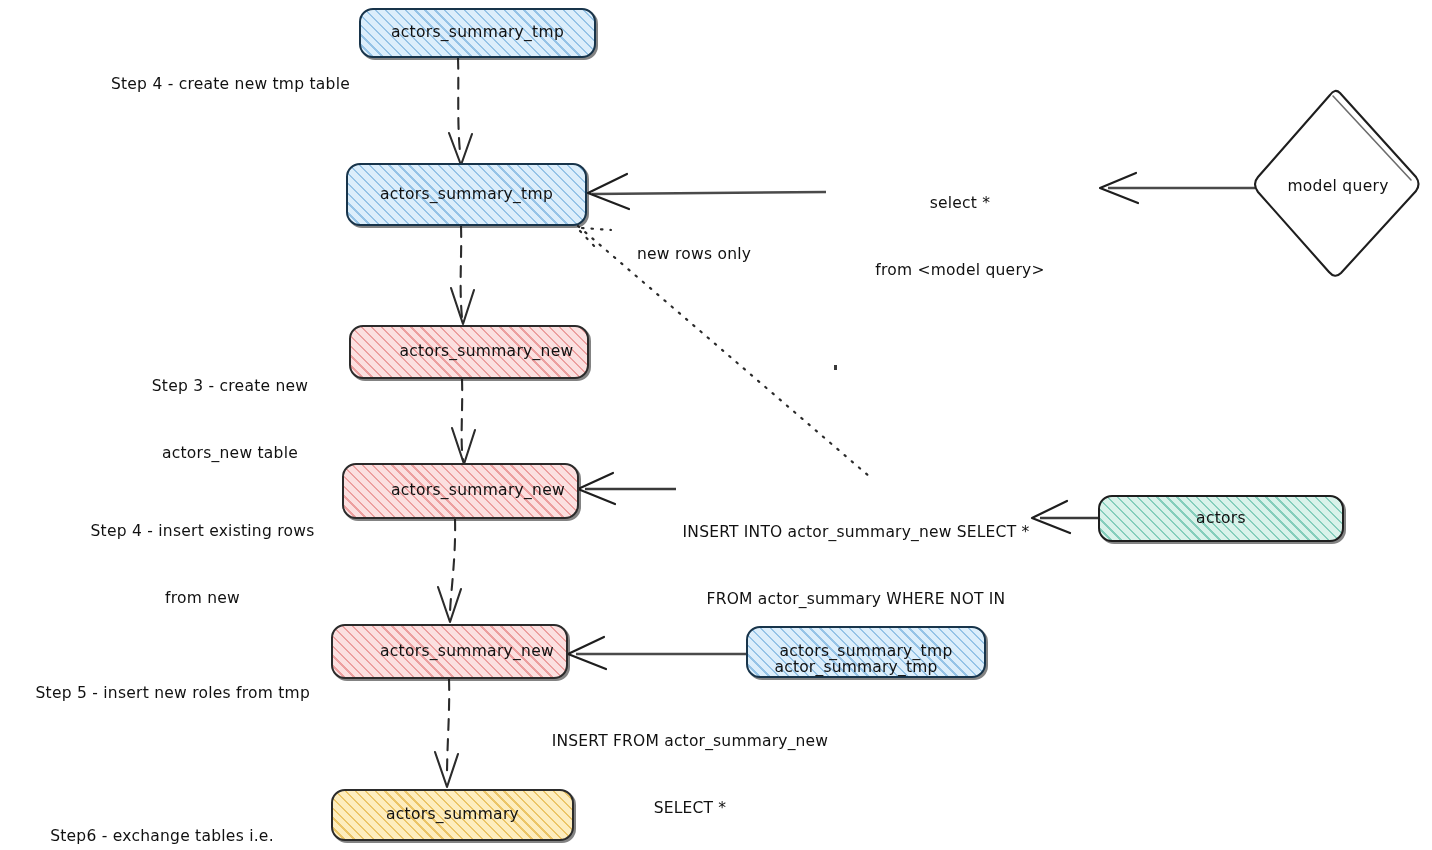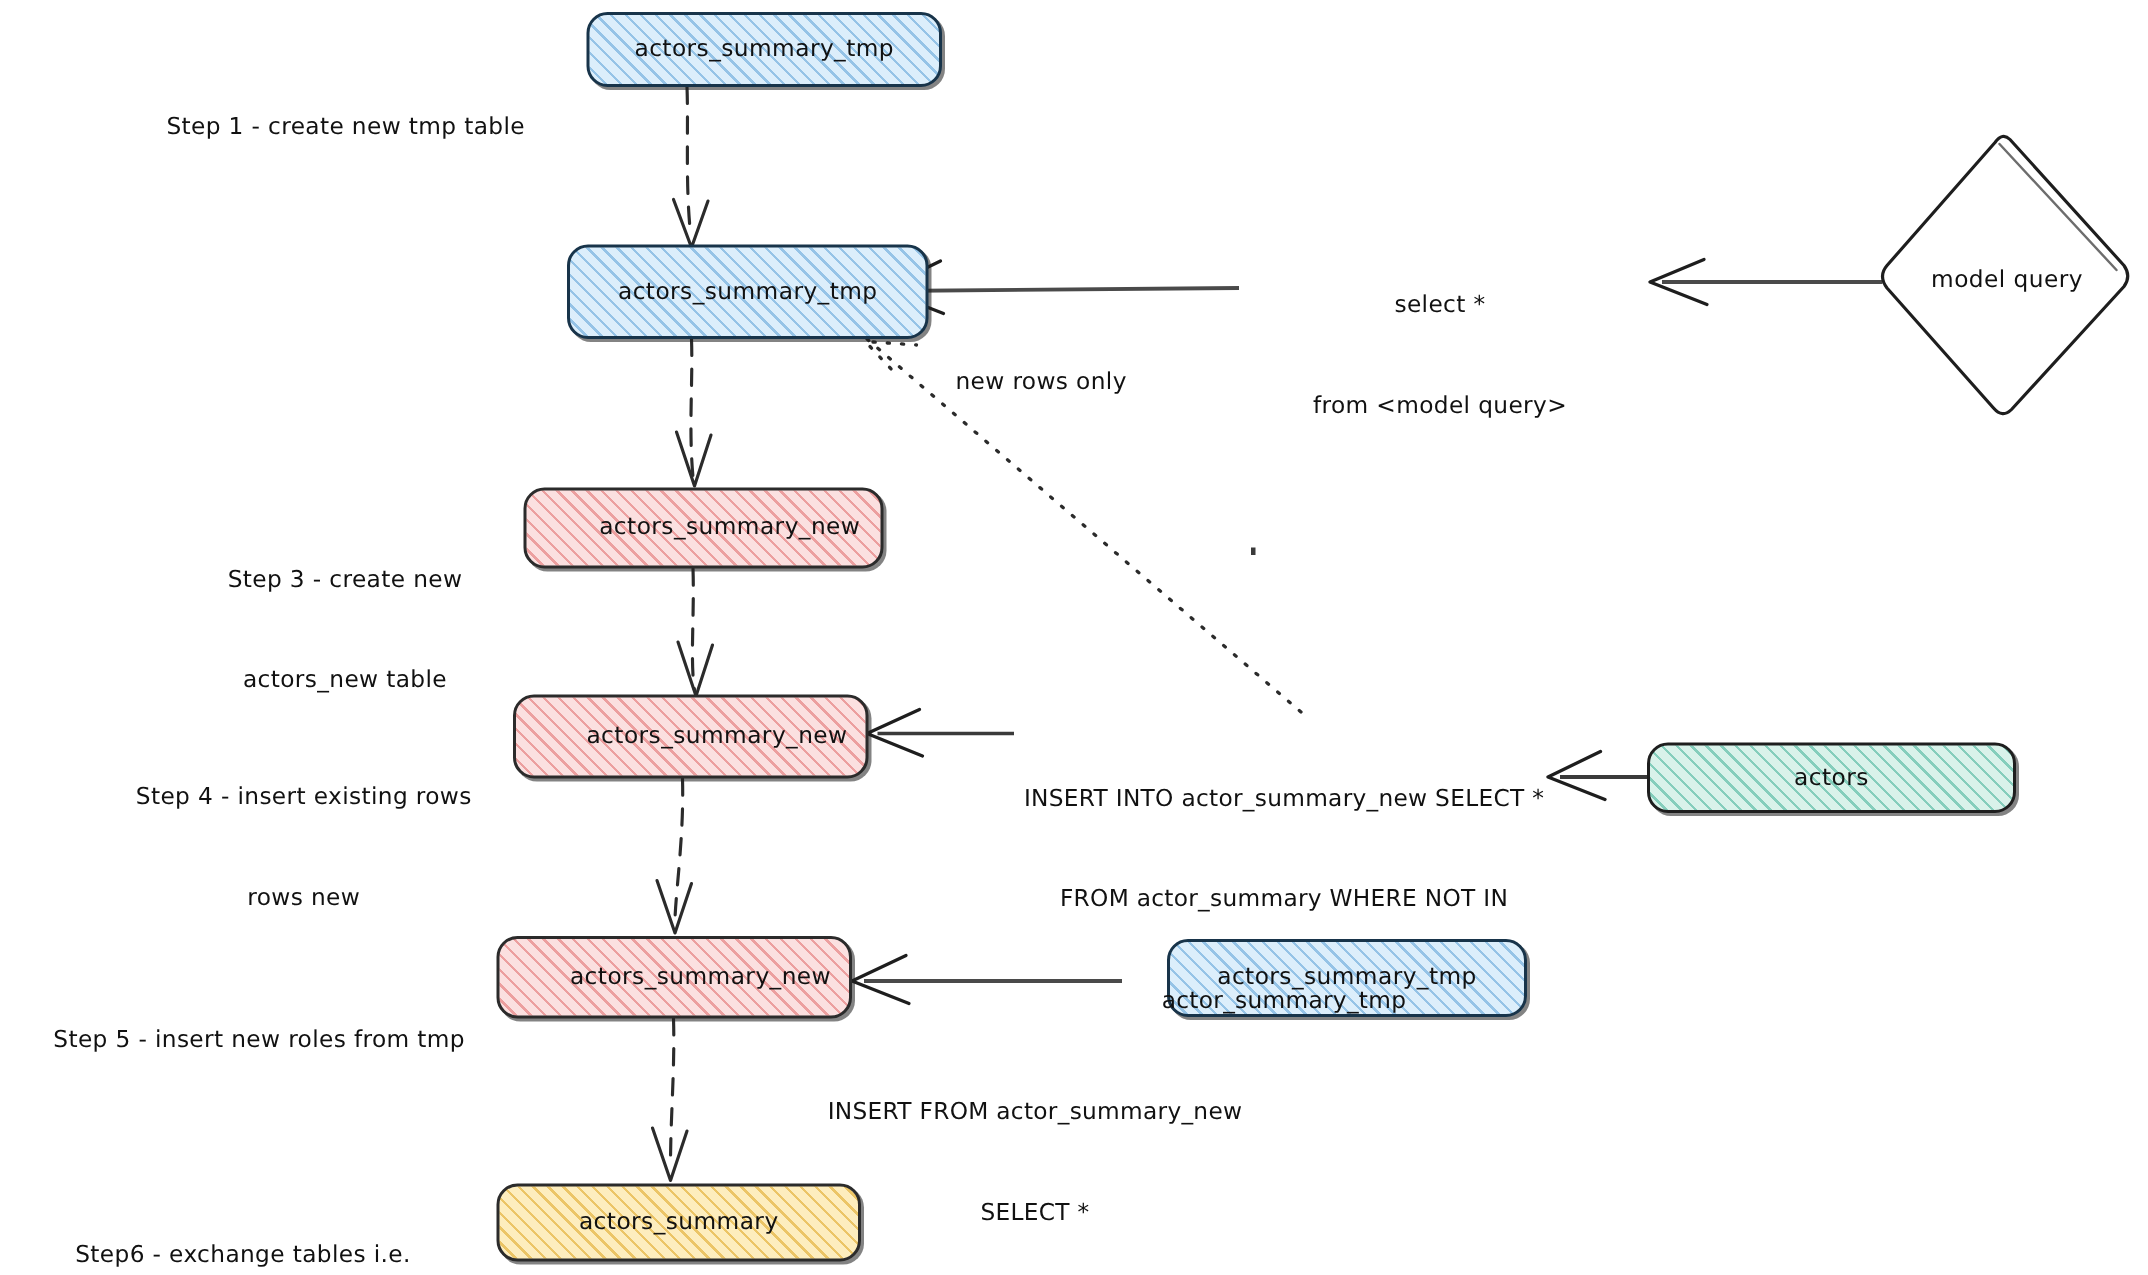--- a/index.html
+++ b/index.html
@@ -52,21 +52,20 @@
   }
   .node.blue {
     background-color: #dceefb;
     border-color: #18344a;
     background-image: repeating-linear-gradient(
         45deg,
         rgba(91,160,214,0.55) 0px,
         rgba(91,160,214,0.55) 1.6px,
         rgba(0,0,0,0) 1.6px,
         rgba(0,0,0,0) 7px);
-    margin-left: 32px;
   }
   .node.red {
     background-color: #fbe0e0;
     border-color: #2b2b2b;
     background-image: repeating-linear-gradient(
         45deg,
         rgba(224,106,106,0.55) 0px,
         rgba(224,106,106,0.55) 1.6px,
         rgba(0,0,0,0) 1.6px,
         rgba(0,0,0,0) 7px);
@@ -191,32 +190,32 @@
       <path d="M604,637 L568,654 L606,669" fill="none" stroke="#1e1e1e" stroke-width="2.2" stroke-linecap="round" stroke-linejoin="round"></path>
     </g>
 
     <g>
       <path d="M1340,93 L1416,177 Q1421,184 1416,191 L1341,273 Q1335,279 1329,272 L1258,192 Q1252,184 1258,177 L1330,95 Q1335,88 1340,93 Z" fill="#ffffff" stroke="#1e1e1e" stroke-width="2.1" stroke-linejoin="round"></path>
       <path d="M1333,96 L1411,180" fill="none" stroke="#6d6d6d" stroke-width="1.6" stroke-linecap="round"></path>
     </g>
   </svg>
 
   <div class="txt right" style="left:60px; top:28px; width:290px;">
-    <span class="tline">Step 1 - create new tmp table</span>
+    <span class="tline">Step 4 - create new tmp table</span>
   </div>
 
 
   <div class="txt center" style="left:125px; top:330px; width:210px;">
     <span class="tline">Step 3 - create new</span>
     <span class="tline">actors_new table</span>
   </div>
 
   <div class="txt center" style="left:75px; top:475px; width:255px;">
     <span class="tline">Step 4 - insert existing rows</span>
-    <span class="tline">rows new</span>
+    <span class="tline">from new</span>
   </div>
 
   <div class="txt right" style="left:20px; top:637px; width:290px;">
     <span class="tline">Step 5 - insert new roles from tmp</span>
   </div>
 
   <div class="txt center" style="left:2px; top:780px; width:320px;">
     <span class="tline">Step6 - exchange tables i.e.</span>
     
   </div>

